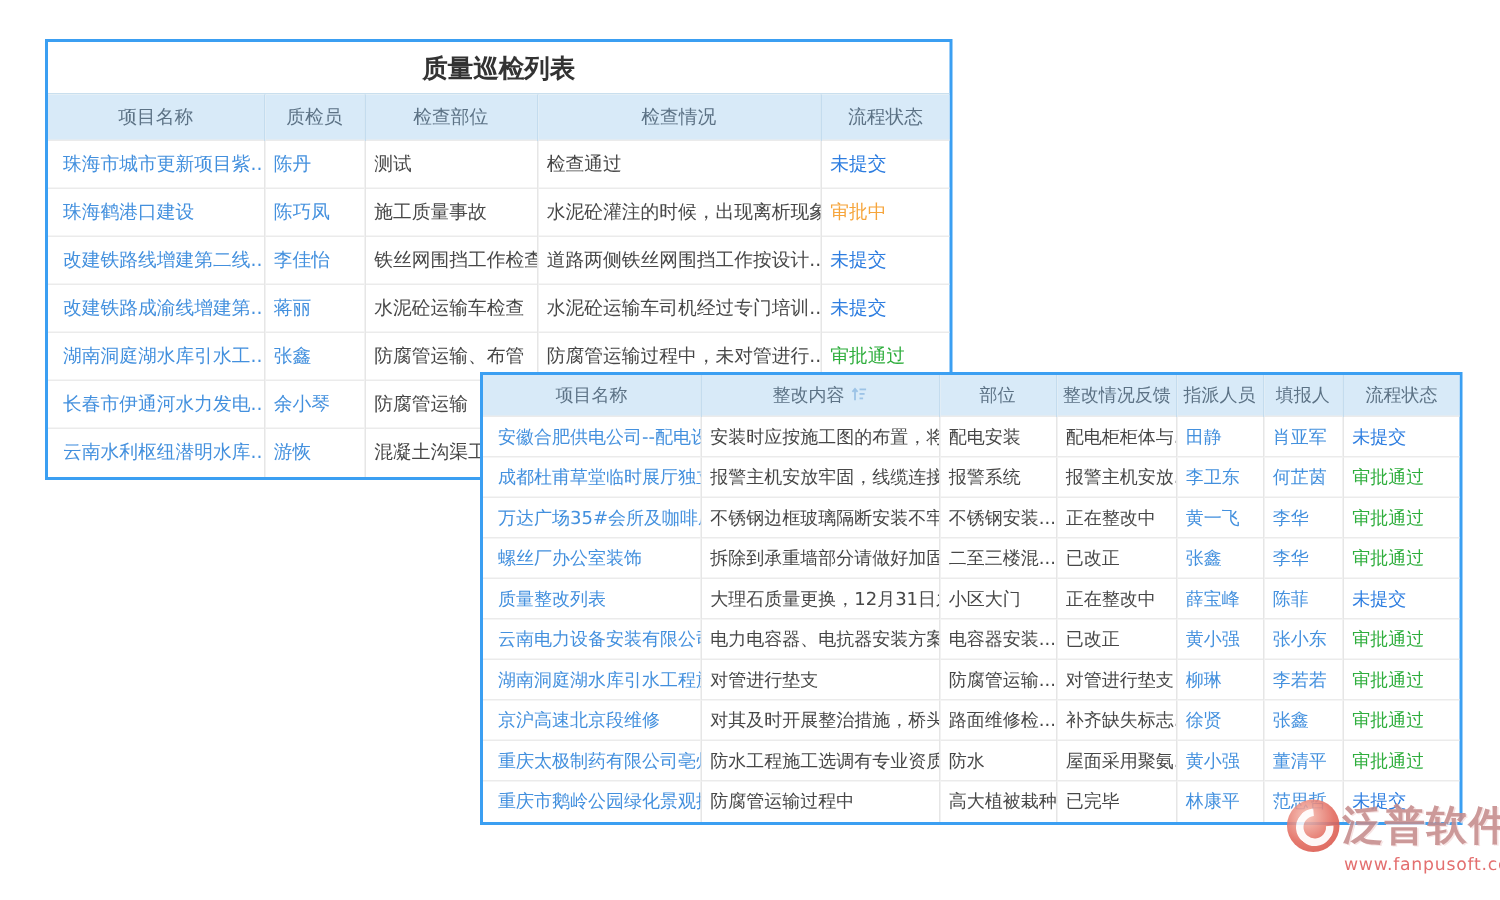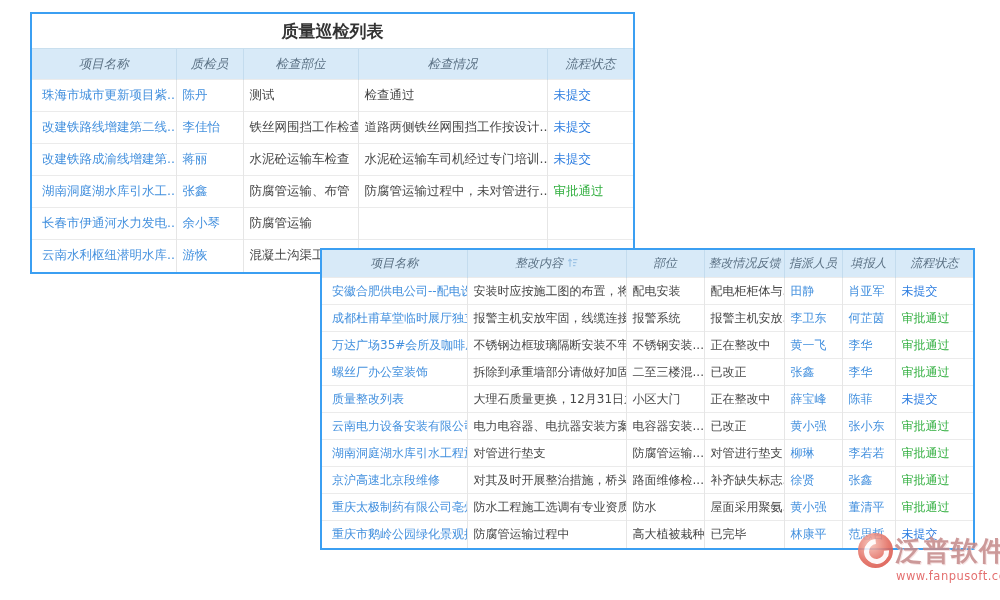--- a/index.html
+++ b/index.html
@@ -4,35 +4,35 @@
 <style>
   html,body{margin:0;padding:0;}
   body{
     width:1000px;height:600px;position:relative;overflow:hidden;
     background:#ffffff;
     font-family:"DejaVu Sans","Liberation Sans",sans-serif;
   }
   .panel{
     position:absolute;background:#ffffff;border:2px solid #3b9ff2;box-sizing:border-box;
   }
-  #inspection{left:30px;top:12px;width:605px;z-index:1;}
+  #inspection{left:30px;top:26px;width:605px;z-index:1;}
   #rectification{left:320px;top:248px;width:655px;z-index:5;}
   .panel-title{
     display:flex;align-items:center;justify-content:center;
     font-size:17px;font-weight:bold;color:#333;
     border-bottom:1px solid #c9dfee;
   }
   #inspection .panel-title{height:34px;}
   #rectification .panel-title{height:33px;}
   table{border-collapse:collapse;table-layout:fixed;width:100%;}
   thead th{
     background:#d8eaf8;color:#5c7285;font-weight:normal;
     font-size:12.5px;text-align:center;
     border-left:1px solid #c4dcee;
-    overflow:hidden;white-space:nowrap;padding:0 4px;font-style:italic;
+    overflow:hidden;white-space:nowrap;padding:0 4px;
   }
   thead th:first-child{border-left:none;}
   #inspection thead th{height:30px;}
   #rectification thead th{height:27px;font-size:12px;}
   tbody td{
     font-size:12.5px;color:#474747;
     border-top:1px solid #ebebeb;border-left:1px solid #e6e6e6;
     overflow:hidden;white-space:nowrap;padding:0 6px;box-sizing:border-box;
   }
   tbody td:first-child{border-left:none;padding-left:10px;}
@@ -88,20 +88,27 @@
       </thead>
     <tbody>
         <tr>
           <td class="a-l"><span class="link">珠海市城市更新项目紫...</span></td>
           <td class="a-c"><span class="link">陈丹</span></td>
           <td class="a-l"><span>测试</span></td>
           <td class="a-l"><span>检查通过</span></td>
           <td class="a-c"><span style="color: rgb(45, 125, 224);">未提交</span></td>
         </tr>
         <tr>
+          <td class="a-l"><span class="link">珠海鹤港口建设</span></td>
+          <td class="a-c"><span class="link">陈巧凤</span></td>
+          <td class="a-l"><span>施工质量事故</span></td>
+          <td class="a-l"><span>水泥砼灌注的时候，出现离析现象</span></td>
+          <td class="a-c"><span style="color: rgb(246, 165, 60);">审批中</span></td>
+        </tr>
+        <tr>
           <td class="a-l"><span class="link">改建铁路线增建第二线...</span></td>
           <td class="a-c"><span class="link">李佳怡</span></td>
           <td class="a-l"><span>铁丝网围挡工作检查</span></td>
           <td class="a-l"><span>道路两侧铁丝网围挡工作按设计...</span></td>
           <td class="a-c"><span style="color: rgb(45, 125, 224);">未提交</span></td>
         </tr>
         <tr>
           <td class="a-l"><span class="link">改建铁路成渝线增建第...</span></td>
           <td class="a-c"><span class="link">蒋丽</span></td>
           <td class="a-l"><span>水泥砼运输车检查</span></td>

